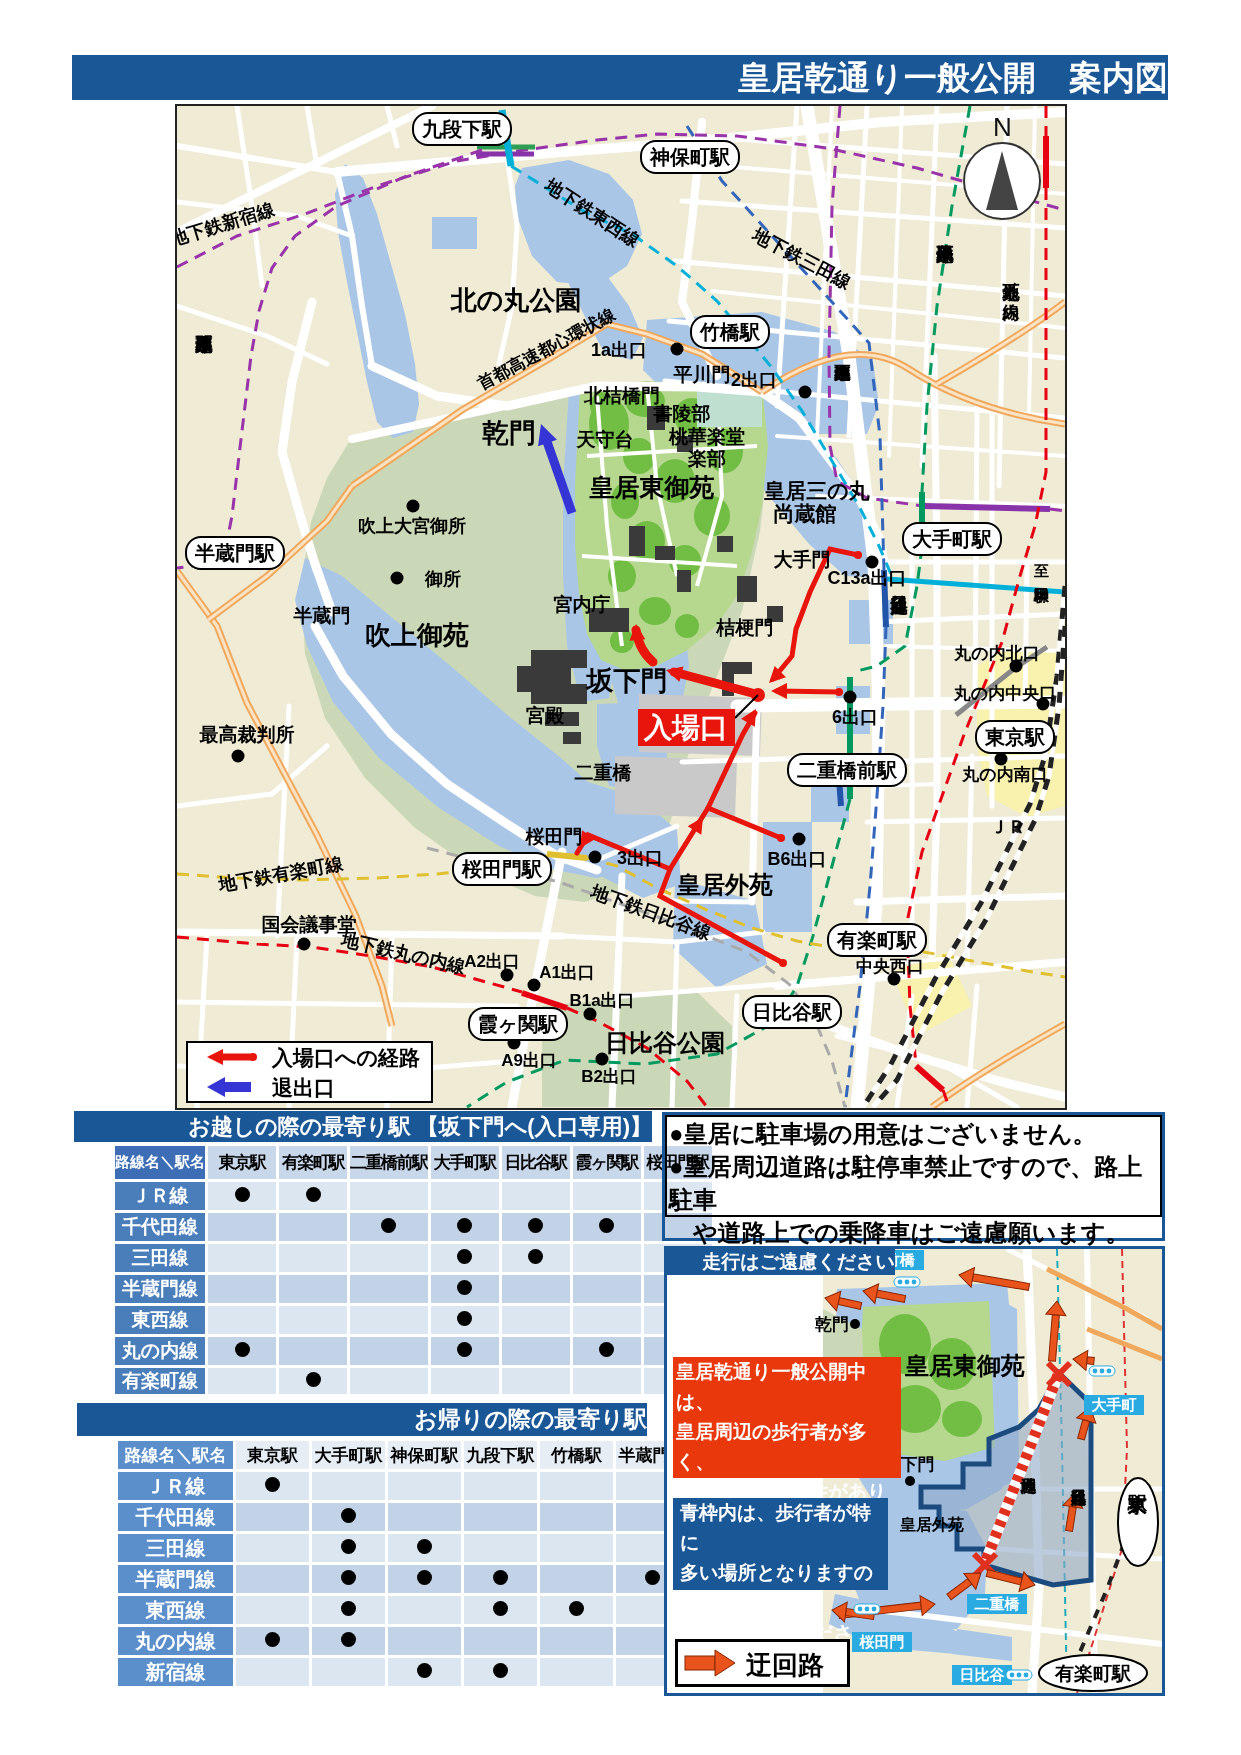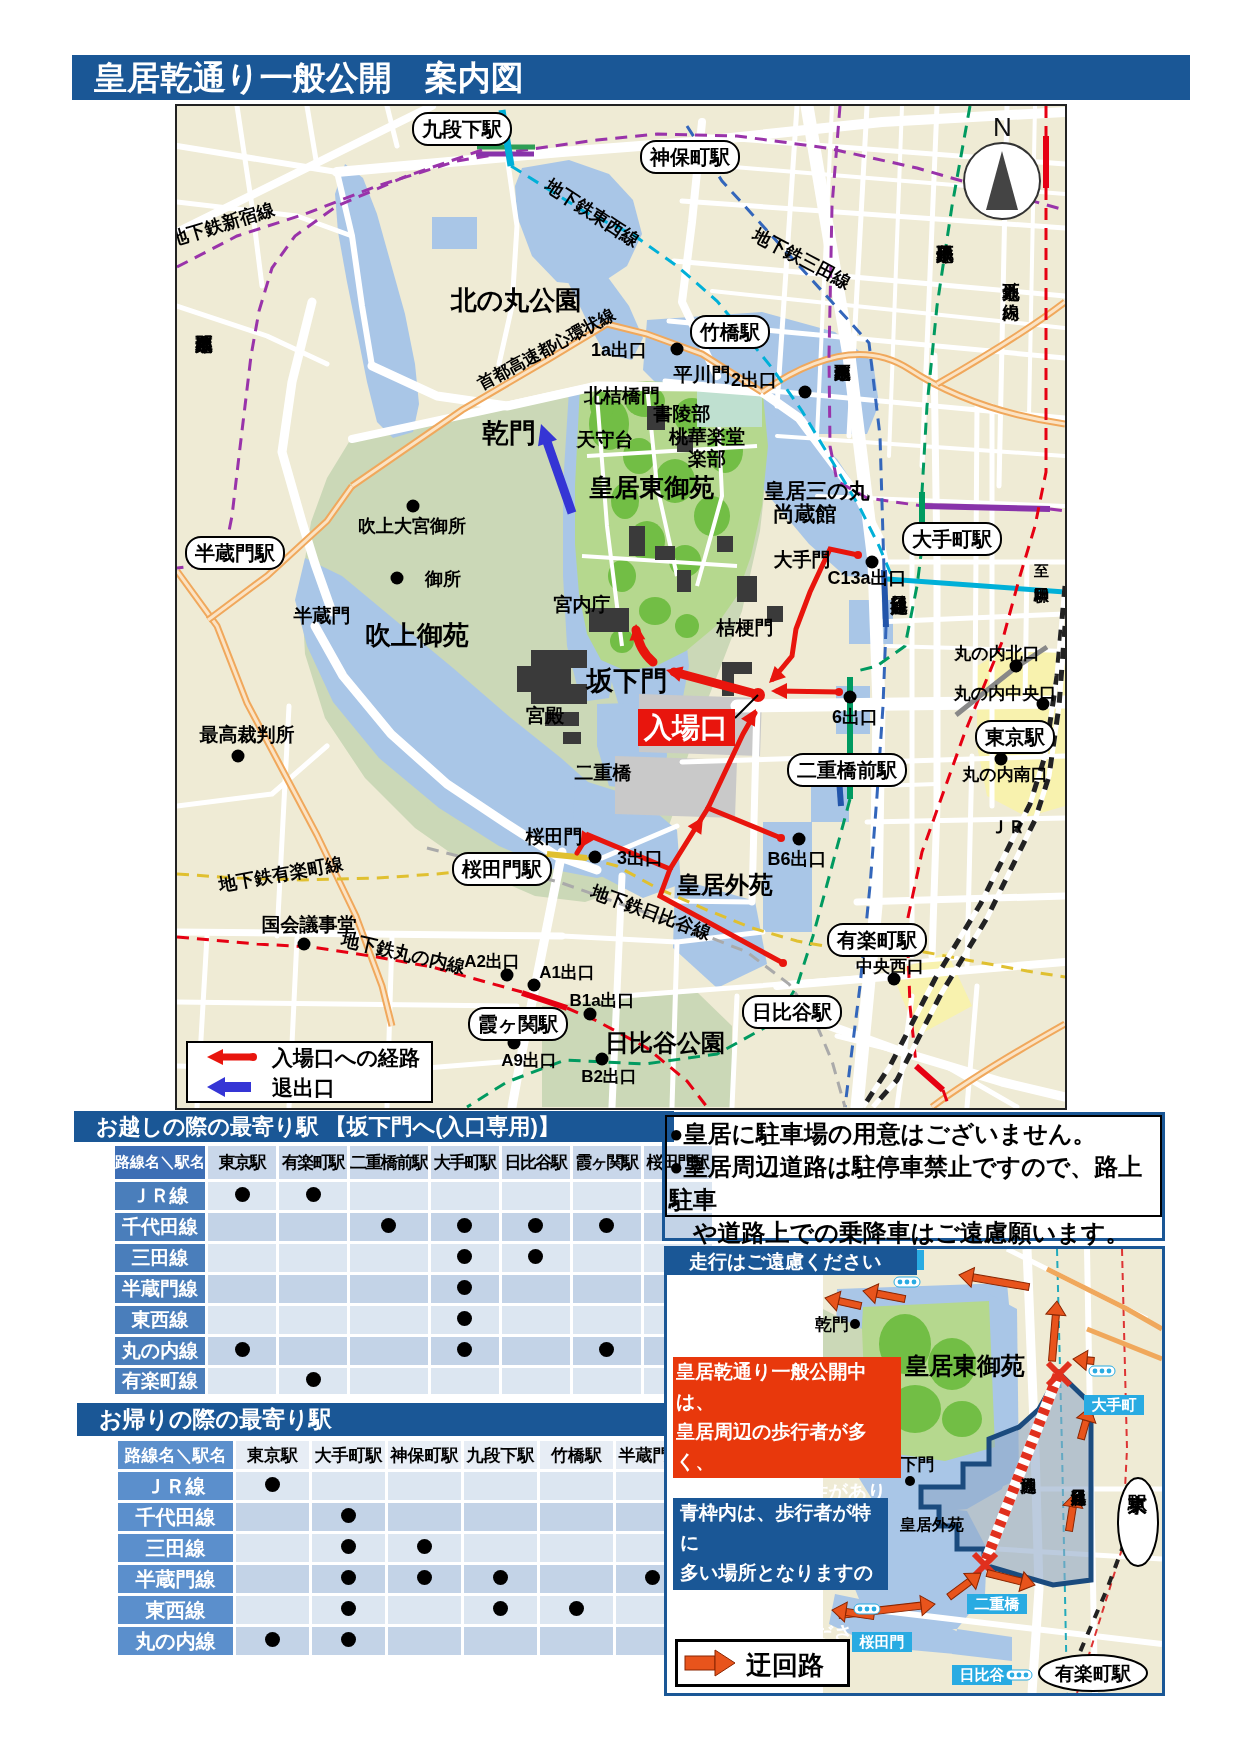--- a/index.html
+++ b/index.html
@@ -1,17 +1,17 @@
 <!DOCTYPE html>
 <html><head><meta charset="utf-8">
 <style>
 html,body{margin:0;padding:0;background:#ffffff;width:1241px;height:1755px;overflow:hidden;}
 body{font-family:"Liberation Sans", sans-serif;position:relative;}
 .abs{position:absolute;}
-.ctr{text-align:left;padding-left:22px;}
+.ctr{text-align:right;}
 table{border-collapse:separate;margin-left:38px;}
 td{padding:0;text-align:center;vertical-align:middle;overflow:hidden;white-space:nowrap;}
 .dot{width:15px;height:15px;border-radius:50%;background:#000;display:inline-block;}
 </style></head><body>
 
 <div class="abs ctr" style="left:72px;top:55px;width:1096px;height:45px;background:#1a5796;color:#fff;font-size:33px;font-weight:bold;line-height:45px;">皇居乾通り一般公開　案内図</div>
 
 <svg class="abs" style="left:175px;top:104px;border:2px solid #222;" width="888" height="1002" viewBox="0 0 888 1002">
     <rect x="0" y="0" width="888" height="1002" fill="#efebd5"></rect>
     <path d="M172,336 L420,280 480,278 540,282 588,292 592,345 583,425 565,505 542,565 522,615 507,662 497,705 482,748 450,782 408,796 358,790 298,764 238,722 188,672 148,612 128,548 124,478 134,416 150,372 Z" fill="#cbd8b7"></path>
@@ -483,20 +483,29 @@
       </tr>
       <tr style="height:28px;">
         <td style="background:#5b8fcc;color:#fff;font-size:20px;font-weight:bold;">丸の内線</td>
         <td style="background:#c3d3e7;"><span class="dot"></span></td>
         <td style="background:#c3d3e7;"><span class="dot"></span></td>
         <td style="background:#c3d3e7;"></td>
         <td style="background:#c3d3e7;"></td>
         <td style="background:#c3d3e7;"></td>
         <td style="background:#c3d3e7;"></td>
       </tr>
+      <tr style="height:28px;">
+        <td style="background:#5b8fcc;color:#fff;font-size:20px;font-weight:bold;">新宿線</td>
+        <td style="background:#dce6f1;"></td>
+        <td style="background:#dce6f1;"></td>
+        <td style="background:#dce6f1;"><span class="dot"></span></td>
+        <td style="background:#dce6f1;"><span class="dot"></span></td>
+        <td style="background:#dce6f1;"></td>
+        <td style="background:#dce6f1;"></td>
+      </tr>
     </tbody>
   </table>
 
 <div class="abs" style="left:662px;top:1112px;width:503px;height:129px;border:3px solid #1a5796;box-sizing:border-box;">
 <div style="height:98px;border:2px solid #000;font-size:24px;font-weight:bold;line-height:33px;padding-left:2px;">●皇居に駐車場の用意はございません。<br>●皇居周辺道路は駐停車禁止ですので、路上駐車<br>　や道路上での乗降車はご遠慮願います。</div>
 </div>
 
 <div class="abs" style="left:664px;top:1246px;width:501px;height:450px;border:3px solid #1a5796;box-sizing:border-box;background:#fff;">
 <svg width="495" height="444" viewBox="0 0 495 444">
       <rect x="0" y="0" width="495" height="444" fill="#fff"></rect>

